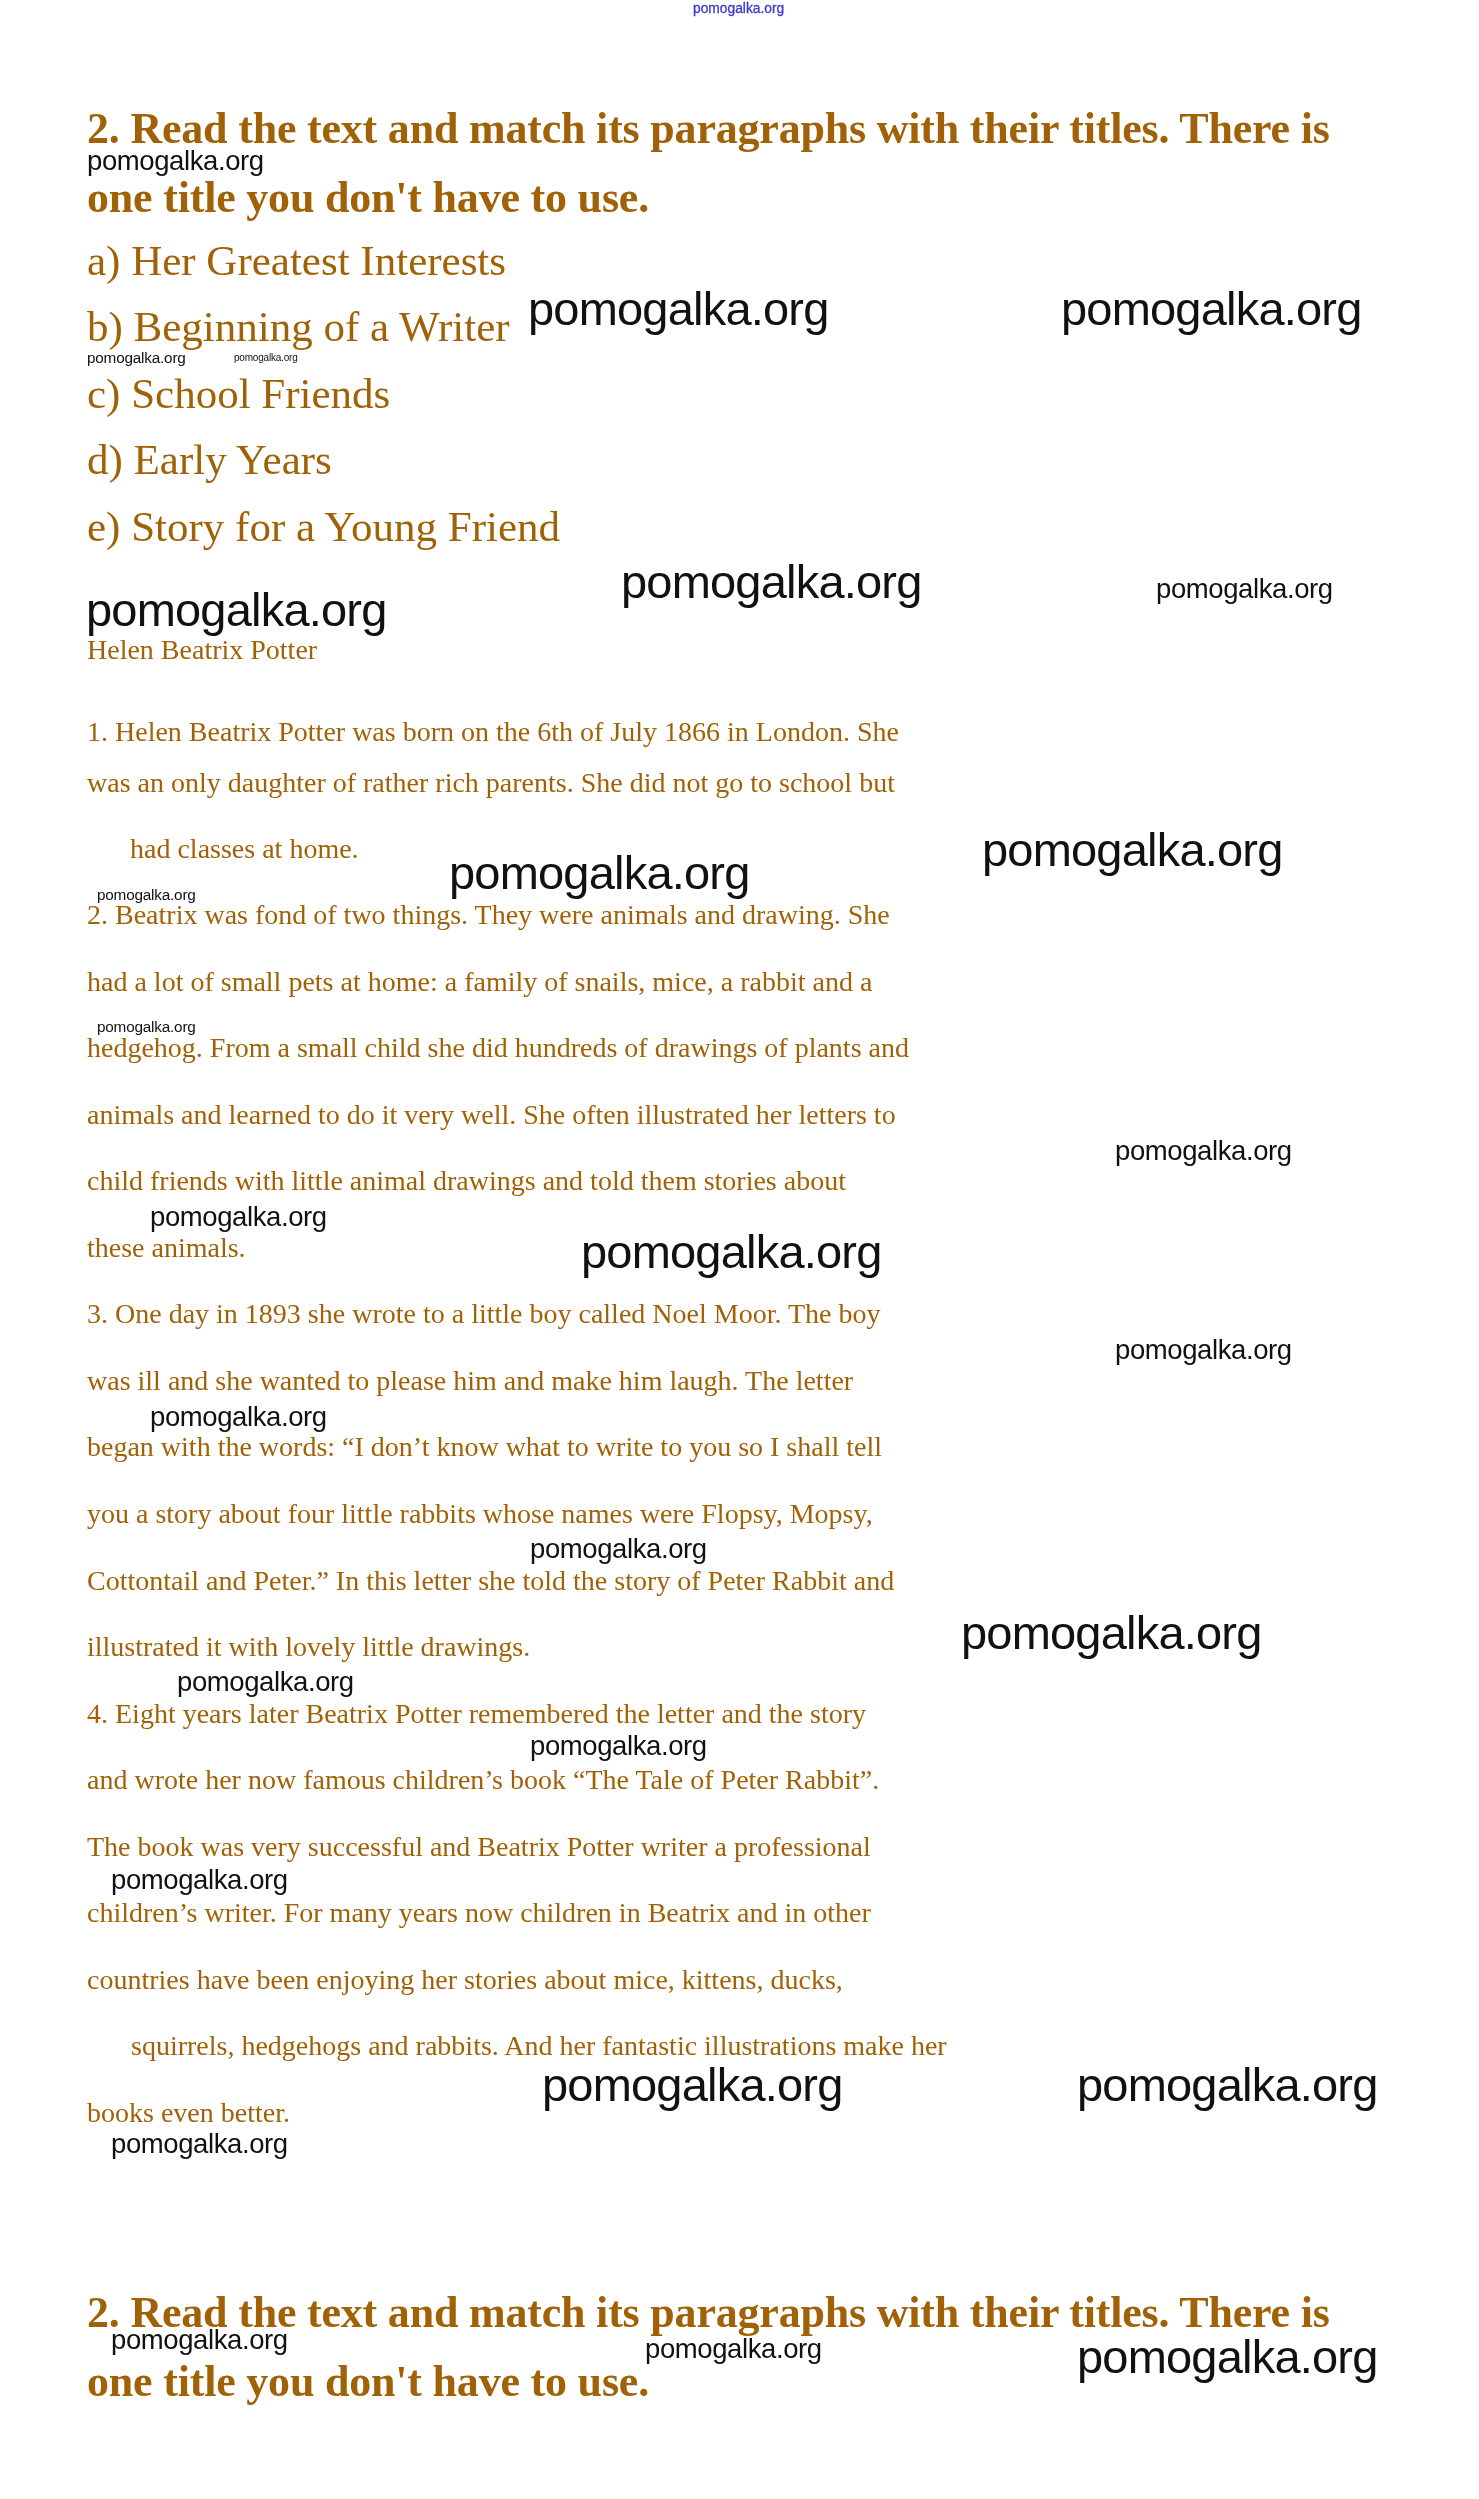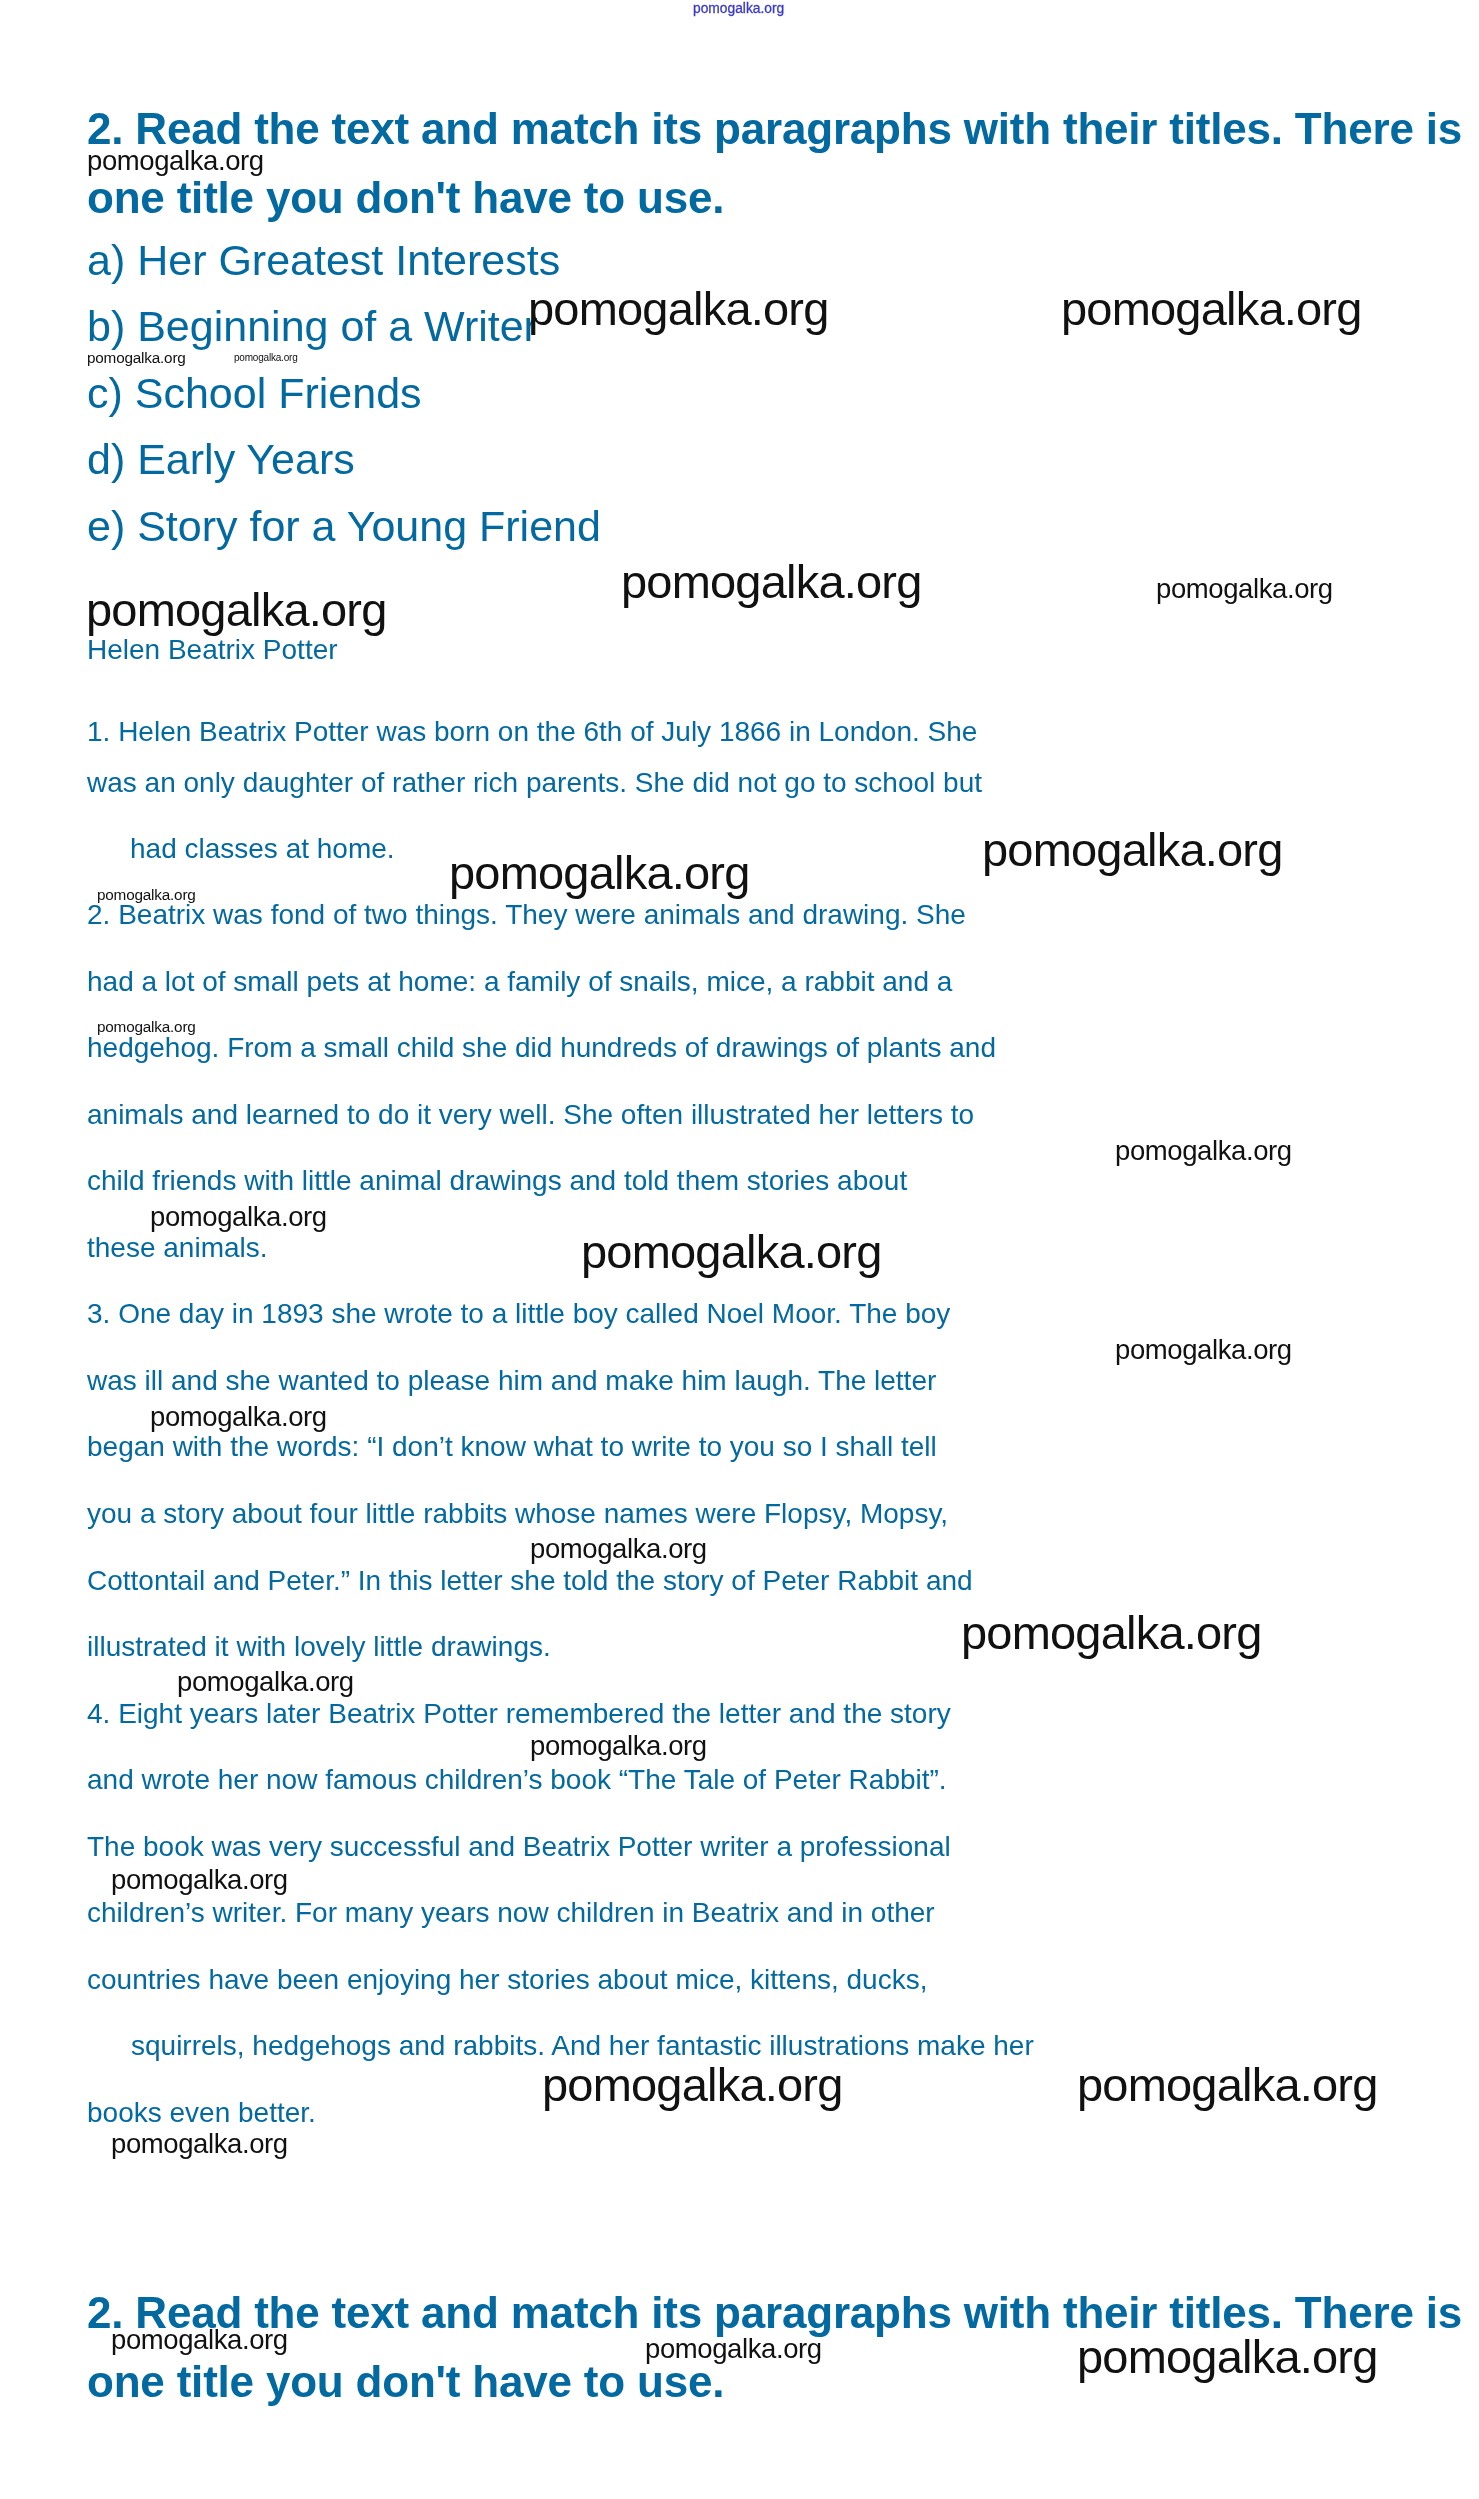--- a/index.html
+++ b/index.html
@@ -1,18 +1,18 @@
 <!DOCTYPE html>
 <html style="font-size:12.2px"><head>
 <meta charset="utf-8">
 <style>
   html, body { margin:0; padding:0; background:#ffffff; }
   body { width:1479px; height:2500px; position:relative; overflow:hidden; }
   .page { position:absolute; left:0; top:0; width:1402px; height:2500px; background:#fff; }
-  .serif { font-family: Liberation Sans, sans-serif; color:#0369a1; position:absolute; white-space:nowrap; }
+  .serif { font-family: Liberation Serif, serif; color:#a16207; position:absolute; white-space:nowrap; }
   .heading { font-weight:bold; font-size:44px; line-height:1; letter-spacing:-0.2px; }
   .opt { font-size:43px; line-height:1; }
   .body-line { font-size:28px; line-height:1; }
   .wm { font-family: "Liberation Sans", "DejaVu Sans", sans-serif; color:#111; position:absolute; white-space:nowrap; line-height:1; }
   .wm-xl { font-size:47px; letter-spacing:-0.8px; }
   .wm-m  { font-size:27.5px; letter-spacing:-0.4px; }
   .wm-s  { font-size:15.3px; letter-spacing:-0.2px; }
   .wm-xs { font-size:10px; letter-spacing:-0.2px; }
   .wm-top { font-size:13.8px; color:#3a3acc; -webkit-text-stroke:0.3px #3a3acc; }
 </style>

